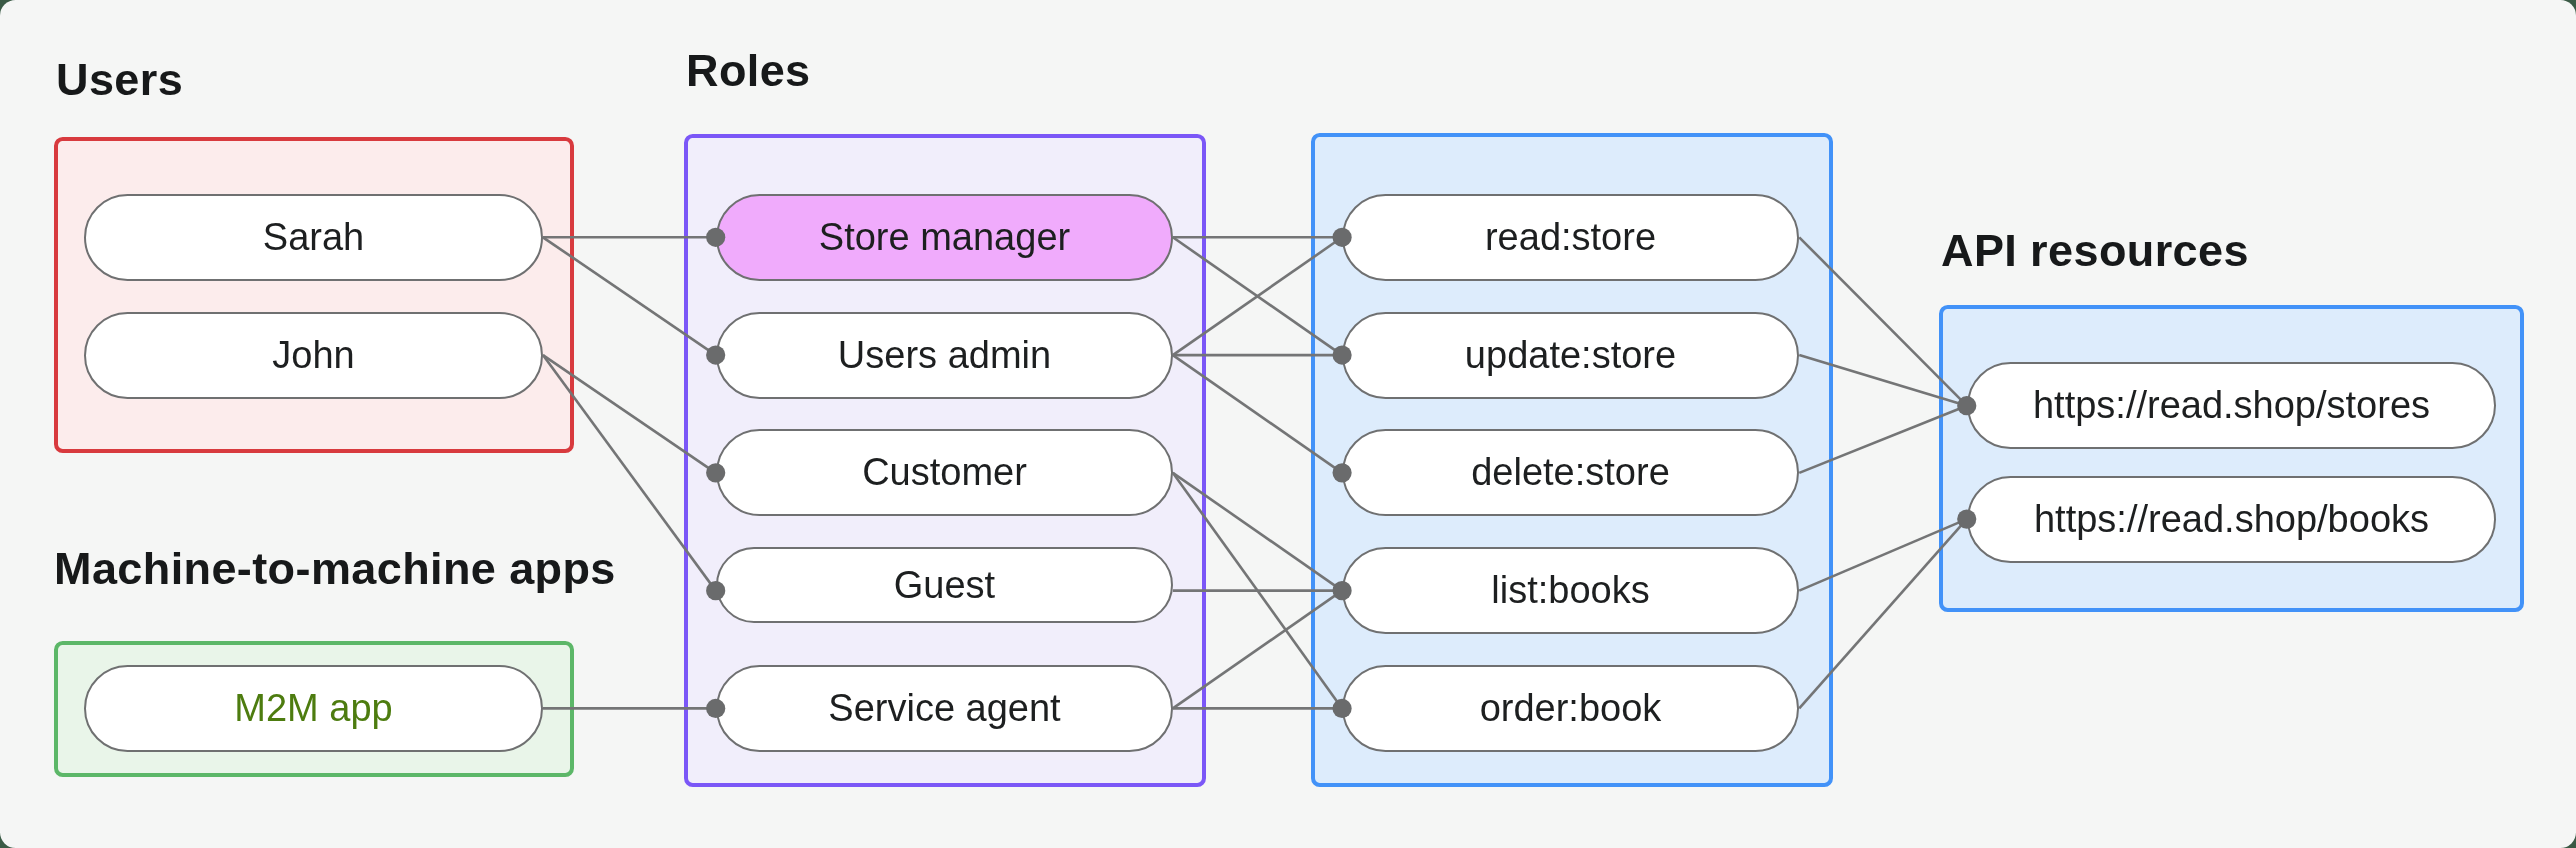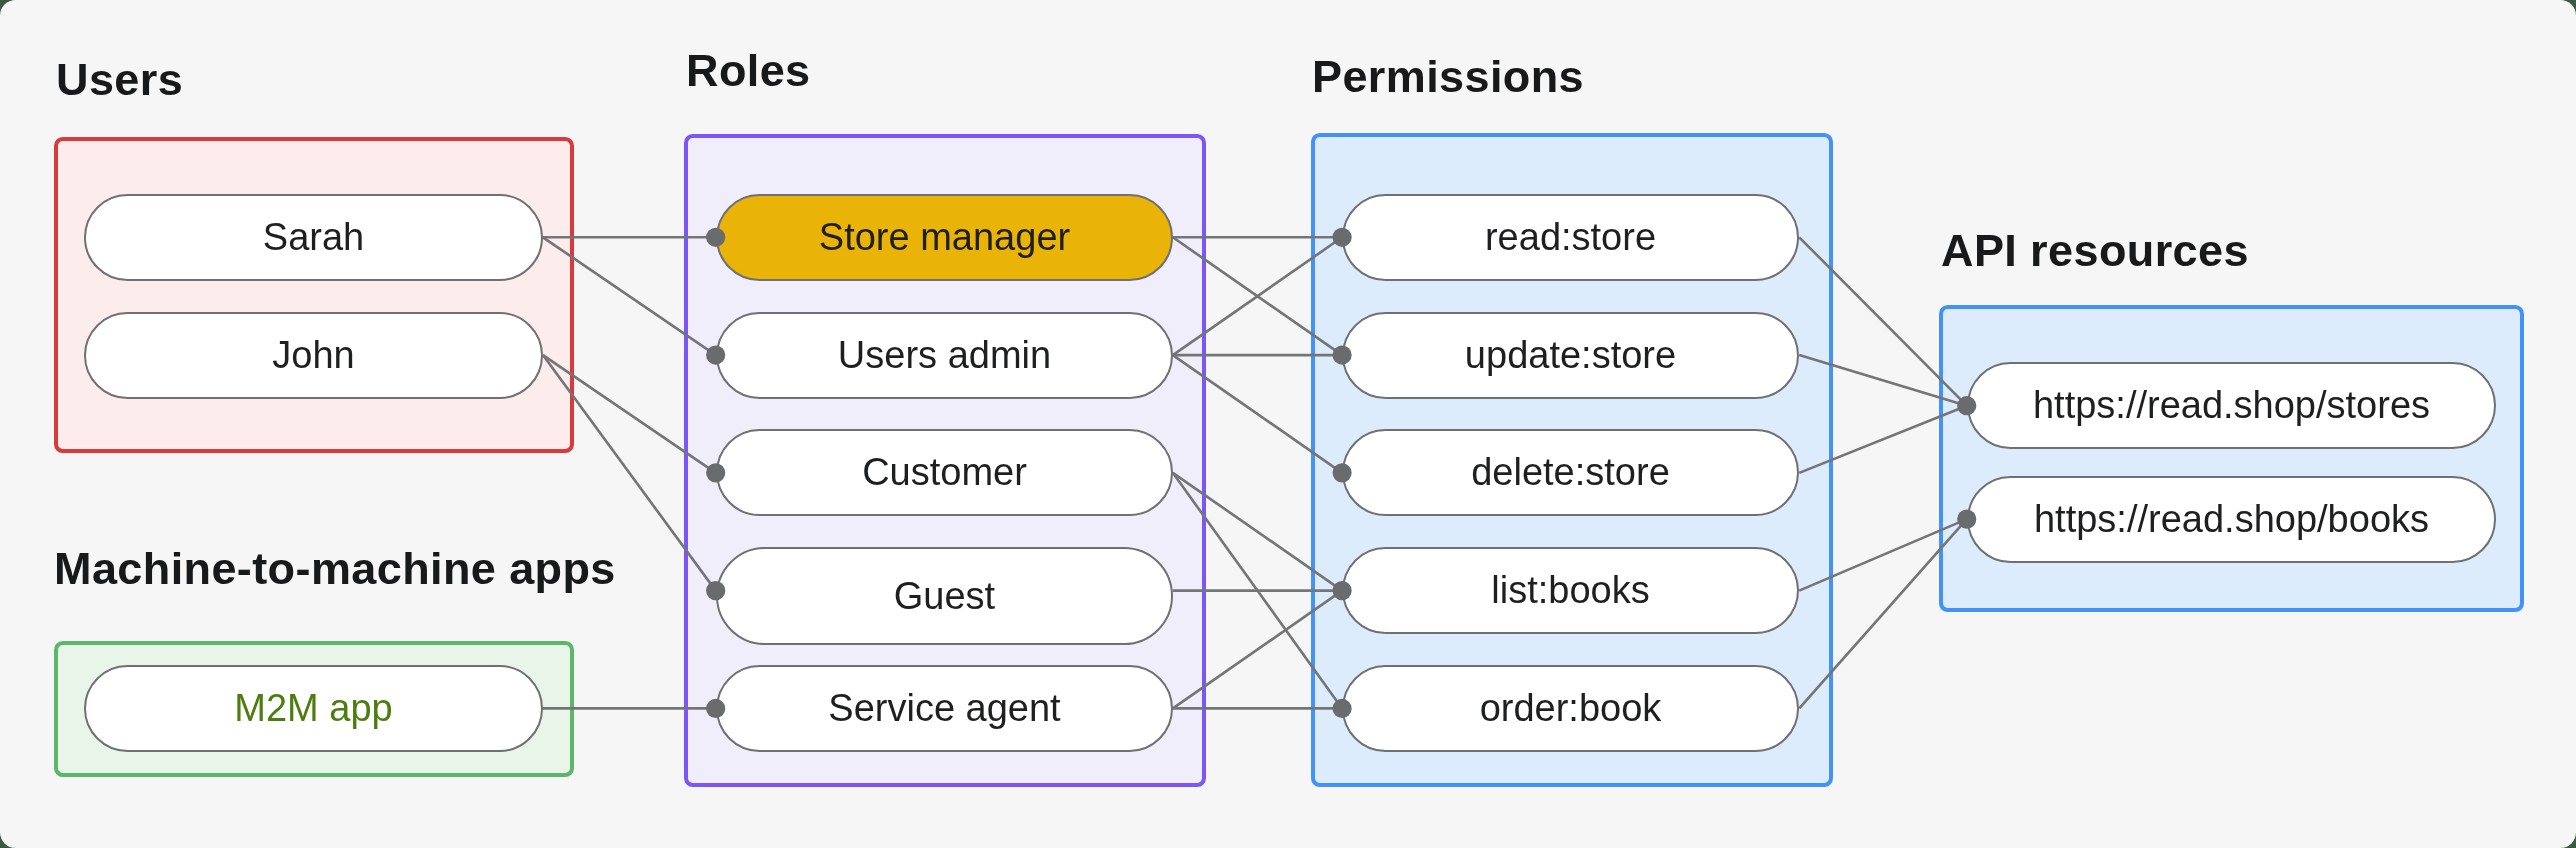--- a/index.html
+++ b/index.html
@@ -55,30 +55,29 @@
 <body style="background: rgb(58, 90, 69);">
 
 <div id="card" style="width: 2576px; height: 848px; background: rgb(245, 246, 245); border-radius: 15.7px;">
     <div class="group-box" style="left: 54px; top: 137px; width: 520px; height: 316px; border-color: rgb(216, 58, 62); background: rgb(252, 236, 236);"></div>
     <div class="group-label" style="left: 56px; top: 54px; color: rgb(23, 25, 26);">Users</div>
     <div class="group-box" style="left: 54px; top: 641px; width: 520px; height: 136px; border-color: rgb(92, 183, 104); background: rgb(233, 245, 233);"></div>
     <div class="group-label" style="left: 54px; top: 543px; color: rgb(23, 25, 26);">Machine-to-machine apps</div>
     <div class="group-box" style="left: 684px; top: 134px; width: 522px; height: 653px; border-color: rgb(123, 87, 247); background: rgb(241, 238, 251);"></div>
     <div class="group-label" style="left: 686px; top: 45px; color: rgb(23, 25, 26);">Roles</div>
     <div class="group-box" style="left: 1311px; top: 133px; width: 522px; height: 654px; border-color: rgb(66, 146, 248); background: rgb(221, 236, 252);"></div>
-    <div class="group-label" style="left: 1312px; top: 51px; color: rgb(23, 25, 26);">Permissions</div>
     <div class="group-box" style="left: 1939px; top: 305px; width: 585px; height: 307px; border-color: rgb(66, 146, 248); background: rgb(221, 236, 252);"></div>
     <div class="group-label" style="left: 1941px; top: 225px; color: rgb(23, 25, 26);">API resources</div>
     <div class="node" style="left: 84px; top: 194px; width: 459px; height: 87px; border-color: rgb(111, 112, 113); background: rgb(255, 255, 255); color: rgb(29, 31, 32);">Sarah</div>
     <div class="node" style="left: 84px; top: 312px; width: 459px; height: 87px; border-color: rgb(111, 112, 113); background: rgb(255, 255, 255); color: rgb(29, 31, 32);">John</div>
     <div class="node" style="left: 84px; top: 665px; width: 459px; height: 87px; border-color: rgb(111, 112, 113); background: rgb(255, 255, 255); color: #4d7c0f;">M2M app</div>
-    <div class="node" style="left: 716px; top: 194px; width: 457px; height: 87px; border-color: rgb(111, 112, 113); background: #eab308; color: rgb(29, 31, 32);">Store manager</div>
+    <div class="node" style="left: 716px; top: 194px; width: 457px; height: 87px; border-color: rgb(111, 112, 113); background: #f0abfc; color: rgb(29, 31, 32);">Store manager</div>
     <div class="node" style="left: 716px; top: 312px; width: 457px; height: 87px; border-color: rgb(111, 112, 113); background: rgb(255, 255, 255); color: rgb(29, 31, 32);">Users admin</div>
     <div class="node" style="left: 716px; top: 429px; width: 457px; height: 87px; border-color: rgb(111, 112, 113); background: rgb(255, 255, 255); color: rgb(29, 31, 32);">Customer</div>
-    <div class="node" style="left: 716px; top: 547px; width: 457px; height: 98px; border-color: rgb(111, 112, 113); background: rgb(255, 255, 255); color: rgb(29, 31, 32);">Guest</div>
+    <div class="node" style="left: 716px; top: 547px; width: 457px; height: 76px; border-color: rgb(111, 112, 113); background: rgb(255, 255, 255); color: rgb(29, 31, 32);">Guest</div>
     <div class="node" style="left: 716px; top: 665px; width: 457px; height: 87px; border-color: rgb(111, 112, 113); background: rgb(255, 255, 255); color: rgb(29, 31, 32);">Service agent</div>
     <div class="node" style="left: 1342px; top: 194px; width: 457px; height: 87px; border-color: rgb(111, 112, 113); background: rgb(255, 255, 255); color: rgb(29, 31, 32);">read:store</div>
     <div class="node" style="left: 1342px; top: 429px; width: 457px; height: 87px; border-color: rgb(111, 112, 113); background: rgb(255, 255, 255); color: rgb(29, 31, 32);">delete:store</div>
     <div class="node" style="left: 1342px; top: 312px; width: 457px; height: 87px; border-color: rgb(111, 112, 113); background: rgb(255, 255, 255); color: rgb(29, 31, 32);">update:store</div>
     <div class="node" style="left: 1342px; top: 547px; width: 457px; height: 87px; border-color: rgb(111, 112, 113); background: rgb(255, 255, 255); color: rgb(29, 31, 32);">list:books</div>
     <div class="node" style="left: 1342px; top: 665px; width: 457px; height: 87px; border-color: rgb(111, 112, 113); background: rgb(255, 255, 255); color: rgb(29, 31, 32);">order:book</div>
     <div class="node" style="left: 1967px; top: 362px; width: 529px; height: 87px; border-color: rgb(111, 112, 113); background: rgb(255, 255, 255); color: rgb(29, 31, 32);">https://read.shop/stores</div>
     <div class="node" style="left: 1967px; top: 476px; width: 529px; height: 87px; border-color: rgb(111, 112, 113); background: rgb(255, 255, 255); color: rgb(29, 31, 32);">https://read.shop/books</div>
     <svg id="edge-layer" width="2576" height="848" viewBox="0 0 2952 972">
       <line x1="622" y1="272" x2="820" y2="272" stroke="#747576" stroke-width="3"></line>

